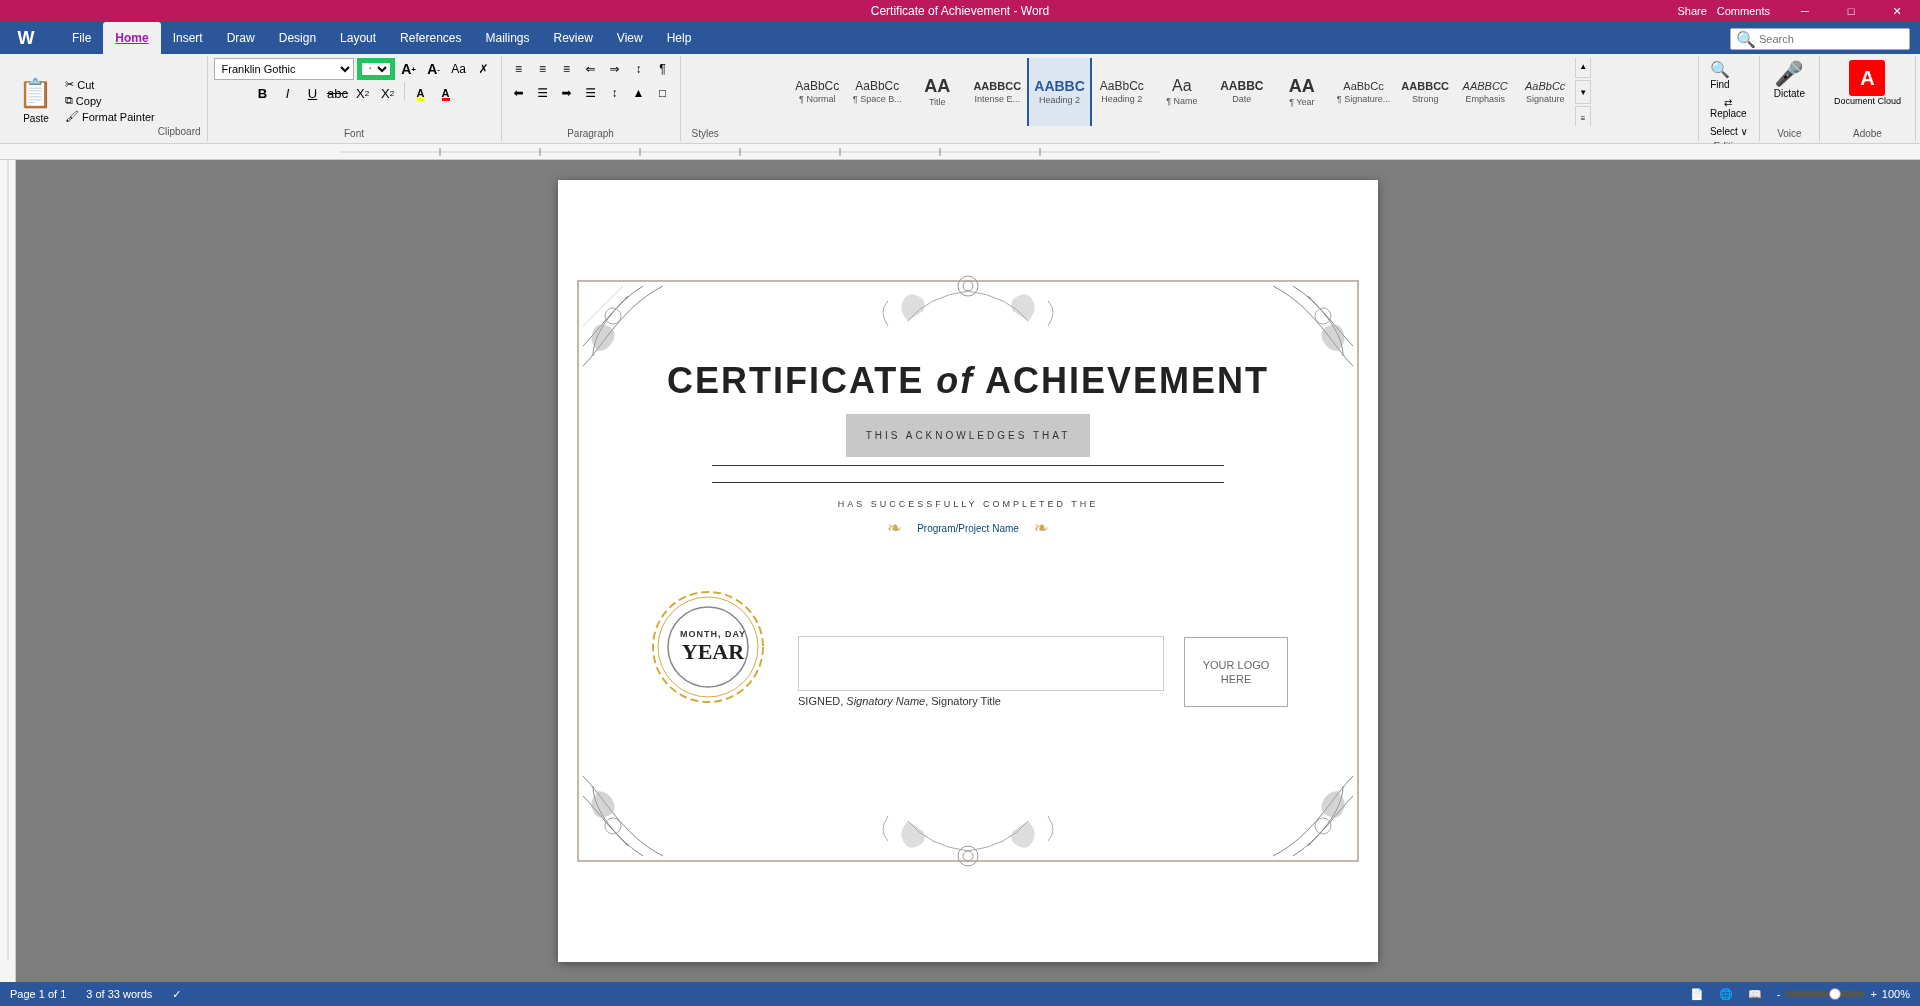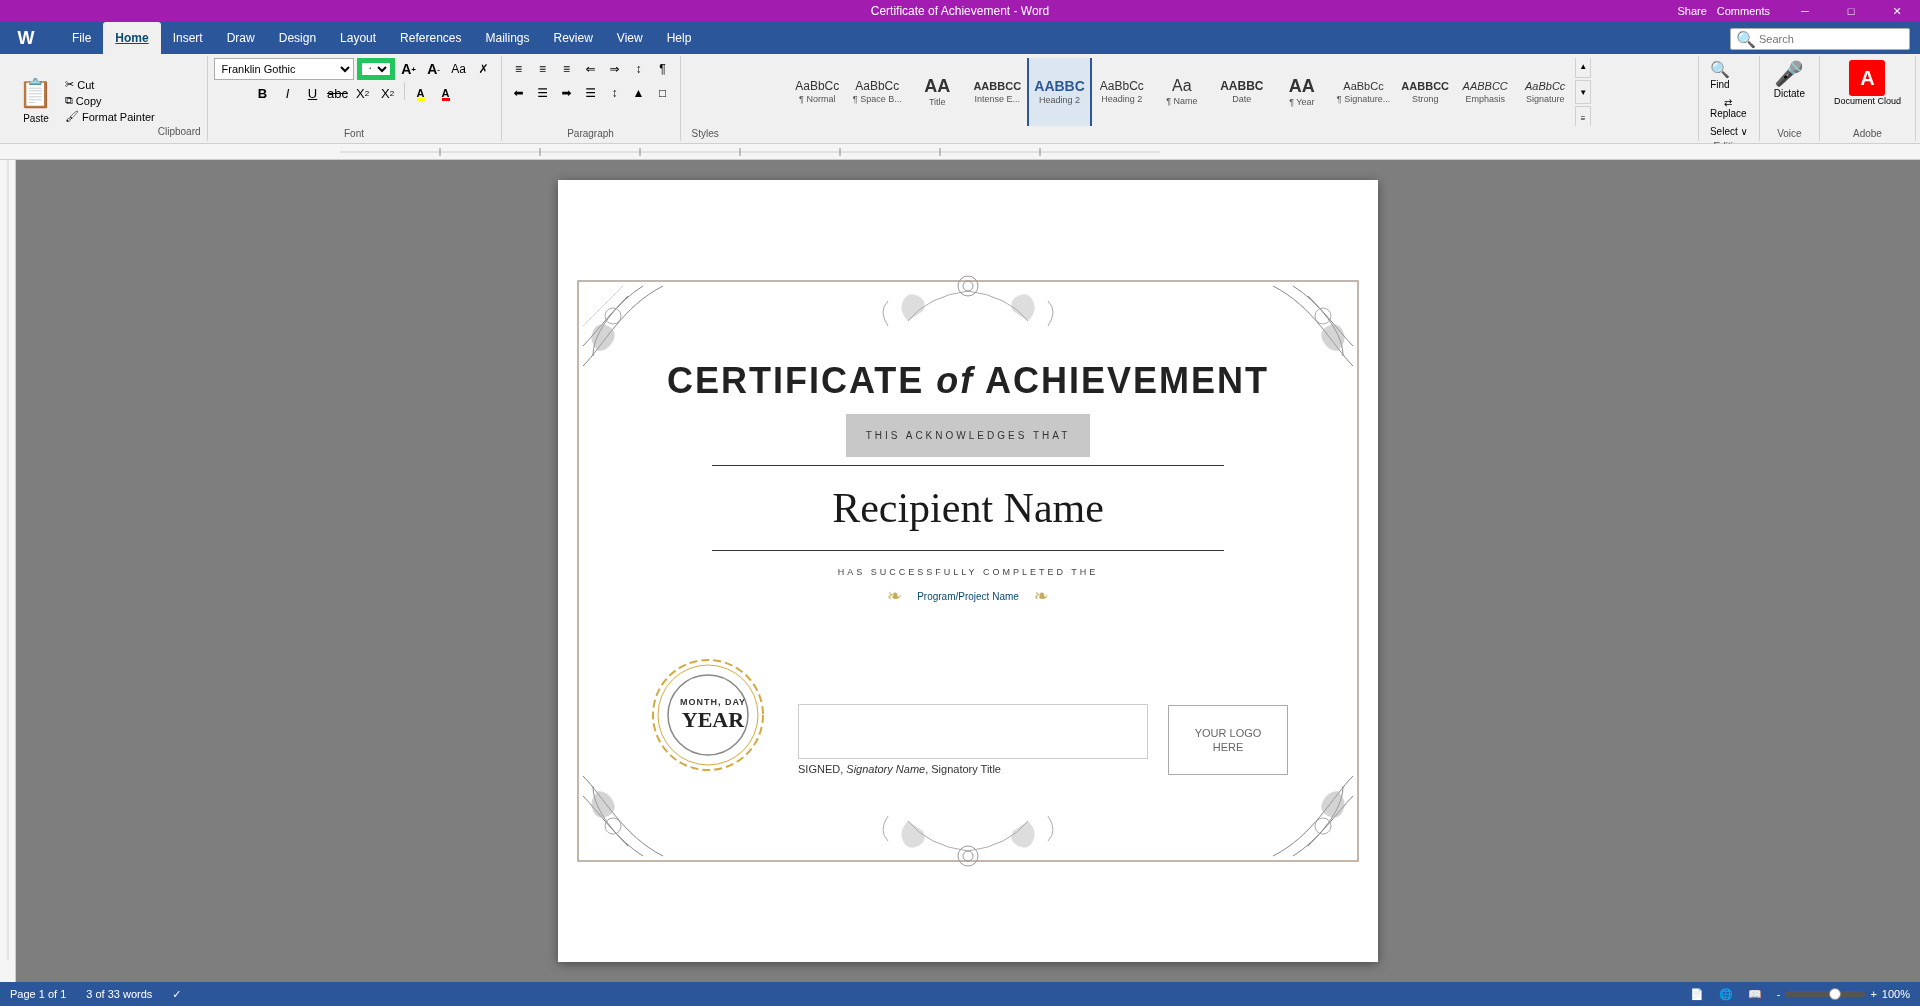--- a/index.html
+++ b/index.html
@@ -17,21 +17,21 @@
       color: white;
       font-size: 12px;
       padding: 4px 12px;
       cursor: pointer;
       height: 100%;
       display: flex;
       align-items: center;
     }
     .ribbon-tab.active {
       background: #f0f0f0;
-      color: #0c4a6e;
+      color: #a21caf;
       font-weight: 600;
       border-radius: 3px 3px 0 0;
       text-decoration: underline;
     }
 
     
     .ribbon {
       background: #f0f0f0;
       border-bottom: 1px solid #d0d0d0;
       display: flex;
@@ -369,21 +369,21 @@
       flex-direction: column;
     }
     .cert-signature-text {
       font-size: 11px;
       color: #333;
     }
     .cert-signature-text em {
     }
 
     .cert-logo-box {
-      width: 120px;
+      width: 104px;
       height: 70px;
       border: 1px solid #aaa;
       display: flex;
       align-items: center;
       justify-content: center;
     }
     .cert-logo-text {
       font-size: 11px;
       color: #666;
       text-align: center;
@@ -474,21 +474,21 @@
       top: 0;
       left: 0;
       width: 100%;
       height: 100%;
       pointer-events: none;
     }
   </style>
 </head>
 <body>
 
-<div style="position:relative; background:#a21caf; height:22px; display:flex; align-items:center; justify-content:center;">
+<div style="position:relative; background:#be185d; height:22px; display:flex; align-items:center; justify-content:center;">
   <div style="color:white; font-size:12px;">Certificate of Achievement - Word</div>
   <div class="win-controls">
     <div class="win-btn">─</div>
     <div class="win-btn">□</div>
     <div class="win-btn close">✕</div>
   </div>
 
   <div style="position:absolute; right:150px; top:0; height:22px; display:flex; align-items:center; gap:10px;">
     <div style="color:white; font-size:11px; cursor:pointer;">Share</div>
     <div style="color:white; font-size:11px; cursor:pointer;">Comments</div>
@@ -795,21 +795,20 @@
         <div style="height:60px;"></div>
 
         <div class="cert-title">
           <span>CERTIFICATE </span><em>of</em><span> ACHIEVEMENT</span>
         </div>
 
         <div class="cert-acknowledges">THIS ACKNOWLEDGES THAT</div>
 
         <div class="cert-line"></div>
 
-        <div class="cert-recipient">Recipient Name</div>
 
         <div class="cert-line"></div>
 
         <div class="cert-completed">HAS SUCCESSFULLY COMPLETED THE</div>
 
         <div class="cert-program-area">
           <span class="cert-ornament-small">❧</span>
           <span class="cert-program">Program/Project Name</span>
           <span class="cert-ornament-small">❧</span>
         </div>

